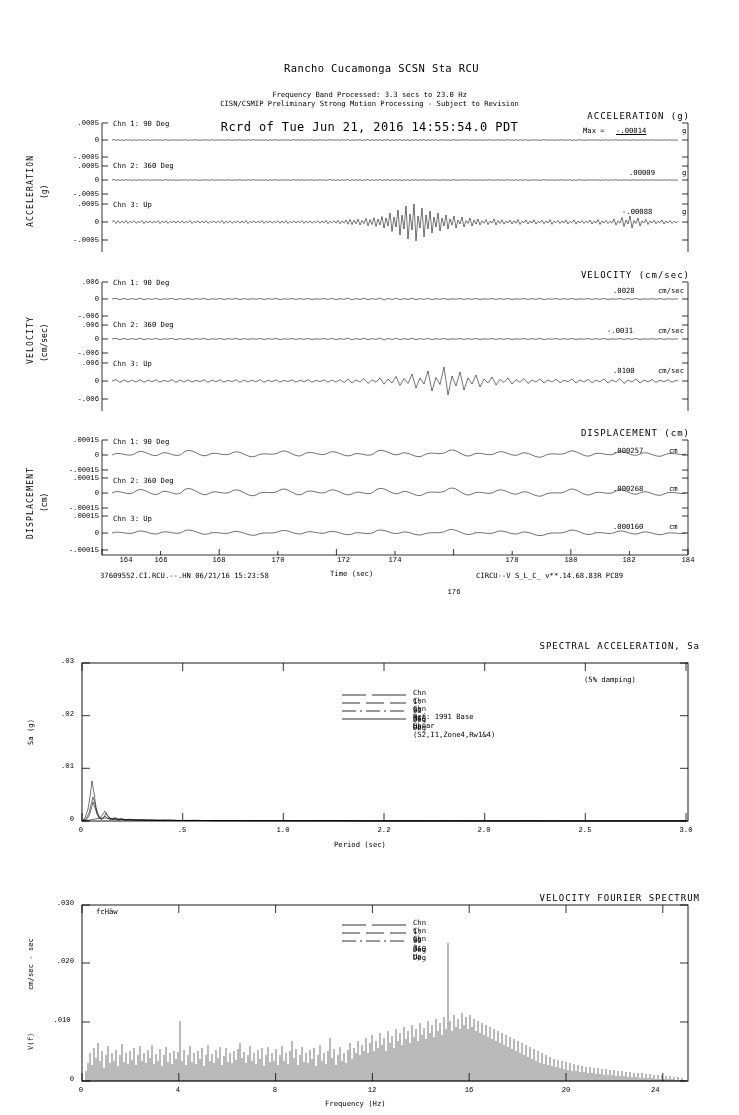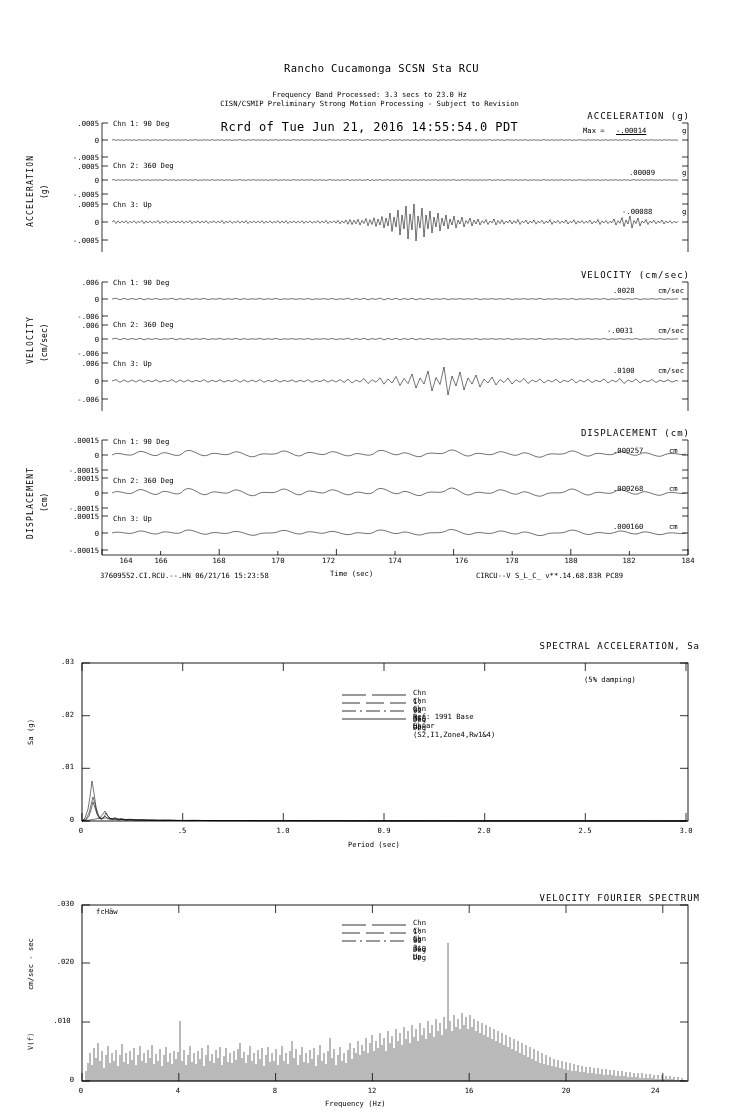--- a/index.html
+++ b/index.html
@@ -4,21 +4,21 @@
 <style>
   html,body{margin:0;padding:0;background:#ffffff;}
   body{width:739px;height:1115px;position:relative;font-family:"DejaVu Sans Mono",monospace;color:#000;}
   .abs{position:absolute;}
   .ttl{font-family:"DejaVu Sans Mono",monospace;text-align:center;}
   .t1{font-size:10.5px;letter-spacing:0.4px;margin-left:12px;}
   .t2{font-size:12px;letter-spacing:0.4px;margin-top:44px;}
   .t3{font-size:7.2px;}
   .t4{font-size:7.2px;}
   .secttl{font-size:9px;letter-spacing:1px;text-align:right;}
-  .tick{font-size:7.2px;}
+  .tick{font-size:7.2px;font-family:Liberation Mono, monospace;}
   .lbl{font-size:7.2px;}
   .vlabel{font-size:8px;letter-spacing:1.2px;writing-mode:vertical-rl;transform:rotate(180deg);text-align:center;}
   .vlabel2{font-size:8px;writing-mode:vertical-rl;transform:rotate(180deg);text-align:center;}
   svg{display:block;}
   .axline{stroke:#000;stroke-width:0.8;fill:none;}
   .trace{stroke:#000;stroke-width:0.55;fill:none;}
   .legline{stroke:#000;stroke-width:0.8;}
 </style>
 </head>
 <body>
@@ -143,23 +143,23 @@
 <div class="abs lbl" style="left:669px;top:446px;">cm</div>
 <div class="abs lbl" style="left:613px;top:484px;">.000268</div>
 <div class="abs lbl" style="left:669px;top:484px;">cm</div>
 <div class="abs lbl" style="left:613px;top:522px;">.000160</div>
 <div class="abs lbl" style="left:669px;top:522px;">cm</div>
 
 <div class="abs tick" style="left:88px;top:556px;width:28px;text-align:center;margin-left:24px;">164</div>
 <div class="abs tick" style="left:147px;top:556px;width:28px;text-align:center;">166</div>
 <div class="abs tick" style="left:205px;top:556px;width:28px;text-align:center;">168</div>
 <div class="abs tick" style="left:264px;top:556px;width:28px;text-align:center;">170</div>
-<div class="abs tick" style="left:322px;top:556px;width:28px;text-align:left;">172</div>
+<div class="abs tick" style="left:322px;top:556px;width:28px;text-align:right;">172</div>
 <div class="abs tick" style="left:381px;top:556px;width:28px;text-align:center;">174</div>
-<div class="abs tick" style="left:440px;top:556px;width:28px;text-align:right;">176</div>
+<div class="abs tick" style="left:440px;top:588px;width:28px;text-align:center;">176</div>
 <div class="abs tick" style="left:498px;top:556px;width:28px;text-align:center;">178</div>
 <div class="abs tick" style="left:557px;top:556px;width:28px;text-align:center;">180</div>
 <div class="abs tick" style="left:615px;top:556px;width:28px;text-align:center;">182</div>
 <div class="abs tick" style="left:674px;top:556px;width:28px;text-align:center;">184</div>
 <div class="abs lbl" style="left:330px;top:569px;">Time (sec)</div>
 
 <div class="abs lbl" style="left:100px;top:571px;">37609552.CI.RCU.--.HN 06/21/16 15:23:58</div>
 <div class="abs lbl" style="left:476px;top:571px;">CIRCU--V S_L_C_ v**.14.68.83R PC89</div>
 
 <div class="abs secttl" style="left:60px;top:641px;width:640px;">SPECTRAL ACCELERATION, Sa</div>
@@ -182,25 +182,25 @@
 </svg>
 </div>
 <div class="abs tick" style="left:42px;top:657px;width:32px;text-align:right;">.03</div>
 <div class="abs tick" style="left:42px;top:710px;width:32px;text-align:right;">.02</div>
 <div class="abs tick" style="left:42px;top:762px;width:32px;text-align:right;">.01</div>
 <div class="abs tick" style="left:42px;top:815px;width:32px;text-align:right;">0</div>
 
 <div class="abs tick" style="left:68px;top:826px;width:26px;text-align:center;">0</div>
 <div class="abs tick" style="left:169px;top:826px;width:26px;text-align:center;">.5</div>
 <div class="abs tick" style="left:270px;top:826px;width:26px;text-align:center;">1.0</div>
-<div class="abs tick" style="left:371px;top:826px;width:26px;text-align:center;">0.9</div>
+<div class="abs tick" style="left:371px;top:826px;width:26px;text-align:center;">2.2</div>
 <div class="abs tick" style="left:471px;top:826px;width:26px;text-align:center;">2.0</div>
 <div class="abs tick" style="left:572px;top:826px;width:26px;text-align:center;">2.5</div>
 <div class="abs tick" style="left:673px;top:826px;width:26px;text-align:center;">3.0</div>
-<div class="abs lbl" style="left:348px;top:840px;text-align:center;">Period (sec)</div>
+<div class="abs lbl" style="left:334px;top:840px;text-align:center;">Period (sec)</div>
 
 <div class="abs lbl" style="left:584px;top:675px;">(5% damping)</div>
 
 <div class="abs" style="left:340px;top:691px;">
   <svg width="70" height="34" style="position:absolute;left:0;top:1px;">
     <path class="legline" d="M2,3 L26,3 M32,3 L66,3"></path>
     <path class="legline" d="M2,11 L20,11 M26,11 L44,11 M50,11 L66,11"></path>
     <path class="legline" d="M2,19 L16,19 M20,19 L22,19 M26,19 L40,19 M44,19 L46,19 M50,19 L64,19"></path>
     <path class="legline" d="M2,27 L66,27"></path>
   </svg>

